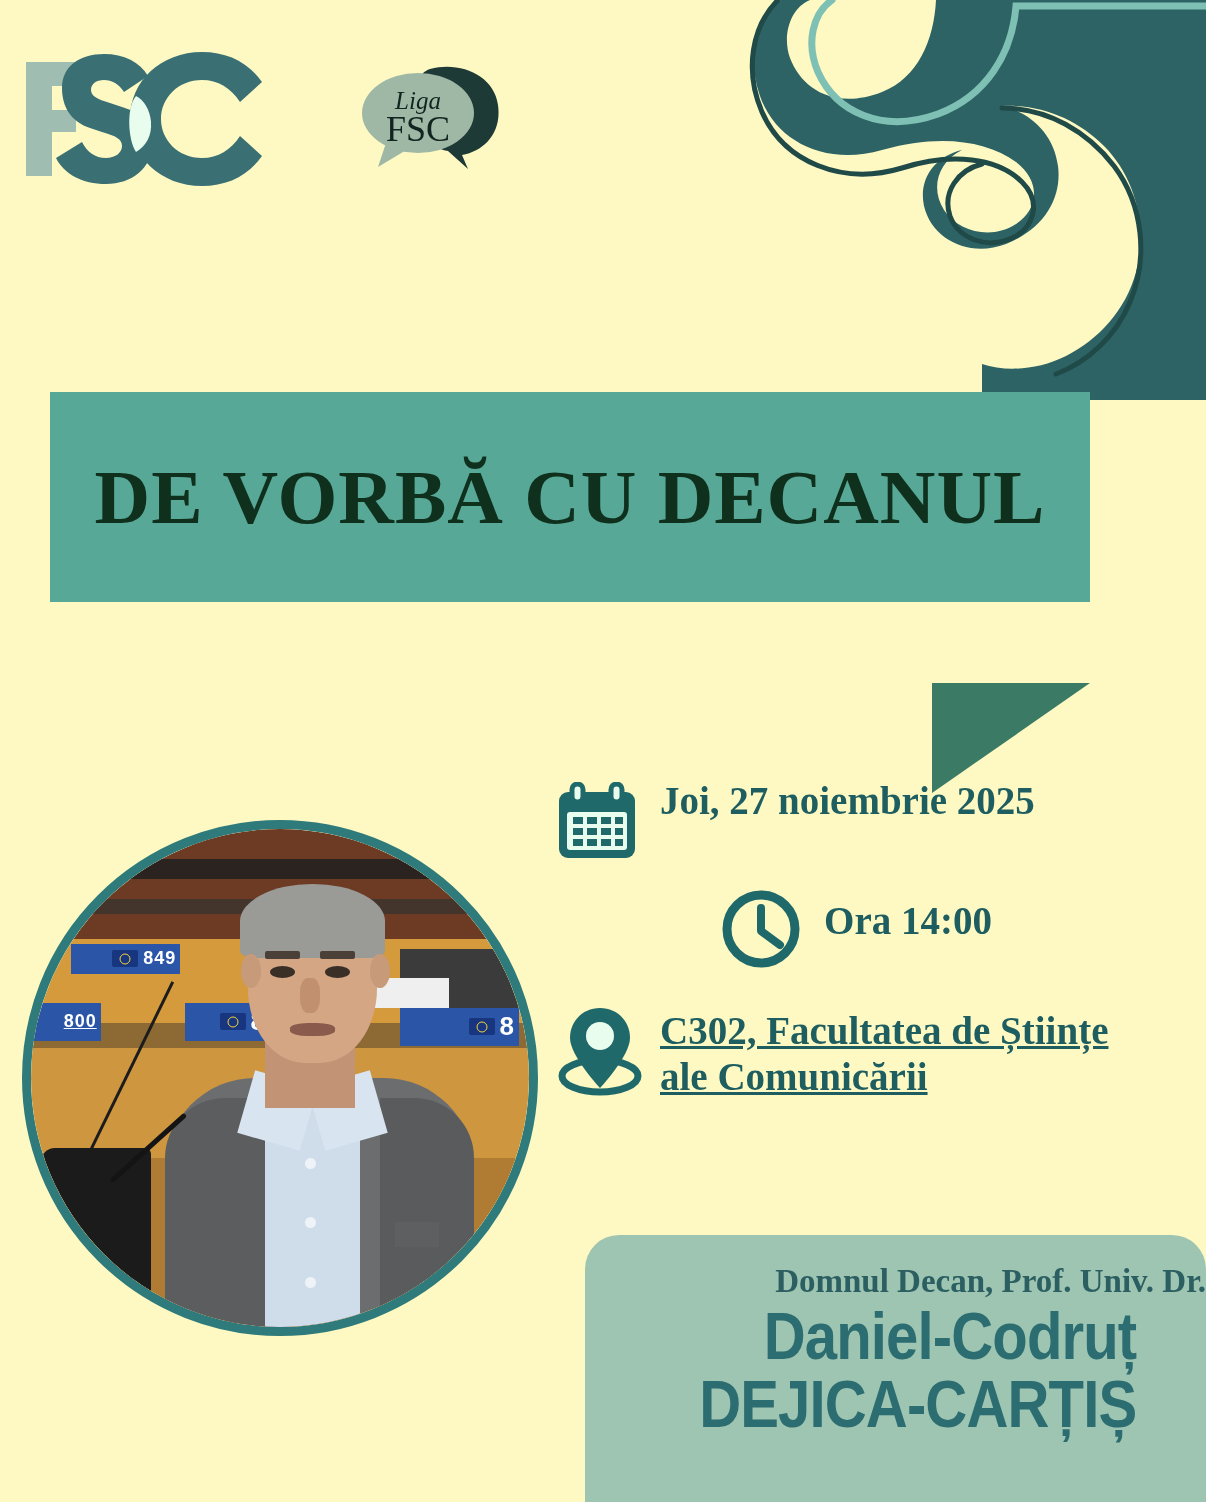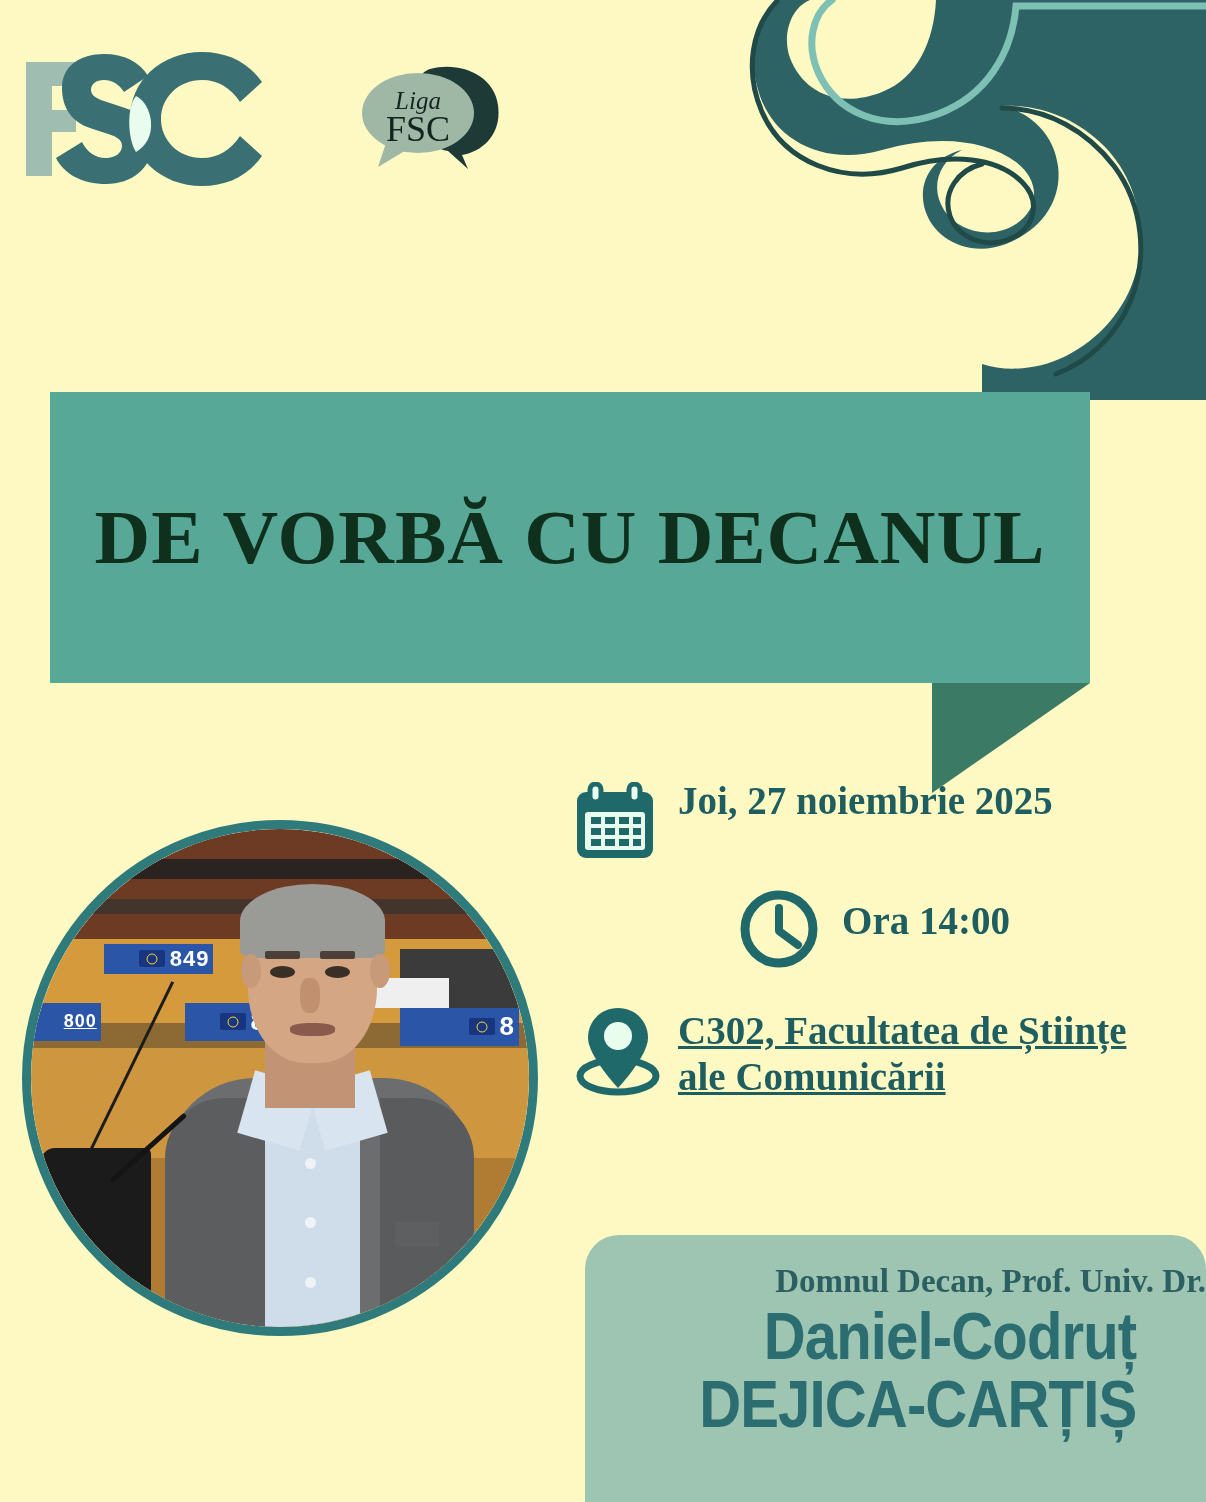--- a/index.html
+++ b/index.html
@@ -38,21 +38,21 @@
   }
   .fsc-logo { width: 260px; height: 150px; display: block; }
   .liga-logo { width: 150px; height: 112px; display: block; }
 
   
   .banner {
     position: absolute;
     left: 50px;
     top: 392px;
     width: 1040px;
-    height: 291px;
+    height: 210px;
     background: #57a896;
     display: flex;
     align-items: center;
     justify-content: center;
   }
   .banner-title {
     font-family: "Liberation Serif", serif;
     font-weight: bold;
     font-size: 77px;
     letter-spacing: 1px;
@@ -124,21 +124,21 @@
   }
   .plate .eu::after {
     content: "";
     position: absolute;
     left: 50%; top: 50%;
     transform: translate(-50%,-50%);
     width: 9px; height: 9px;
     border: 1.6px solid #f5d33a;
     border-radius: 50%;
   }
-  .plate-849 { left: 8%;  top: 23%; width: 22%; height: 6.2%; font-size: 22px; margin-left: 33px; }
+  .plate-849 { left: 8%;  top: 23%; width: 22%; height: 6.2%; font-size: 18px; }
   .plate-800 { left: -4%; top: 35%; width: 18%; height: 7.5%; font-size: 18px; text-decoration: underline; }
   .plate-mid { left: 31%; top: 35%; width: 17%; height: 7.5%; font-size: 26px; }
   .plate-rgt { left: 74%; top: 36%; width: 24%; height: 7.5%; font-size: 26px; }
 
   .p-mic {
     position: absolute;
     left: 8%; top: 26%;
     width: 3px; height: 46%;
     background: #1c1c1c;
     transform: rotate(26deg);
@@ -231,21 +231,21 @@
   .p-nose  { position:absolute; left:54%;   top:30%;  width:4%; height:7%;  background:#c1906f; border-radius:40%; }
   .p-mouth { position:absolute; left:52%;   top:39%;  width:9%; height:2.6%;background:#8a5b4c; border-radius:40%; }
   .p-btn1  { position:absolute; left:55%;   top:66%;  width:2.2%;height:2.2%;background:#eef3f8; border-radius:50%; }
   .p-btn2  { position:absolute; left:55%;   top:78%;  width:2.2%;height:2.2%;background:#eef3f8; border-radius:50%; }
   .p-btn3  { position:absolute; left:55%;   top:90%;  width:2.2%;height:2.2%;background:#eef3f8; border-radius:50%; }
   .p-pocket{ position:absolute; left:73%;   top:79%;  width:9%; height:5%;  background:#5e5f61; }
 
   
   .details {
     position: absolute;
-    left: 574px;
+    left: 556px;
     top: 778px;
     width: 600px;
   }
   .detail-row {
     display: flex;
     align-items: flex-start;
     margin-bottom: 22px;
   }
   .detail-icon {
     flex: none;

